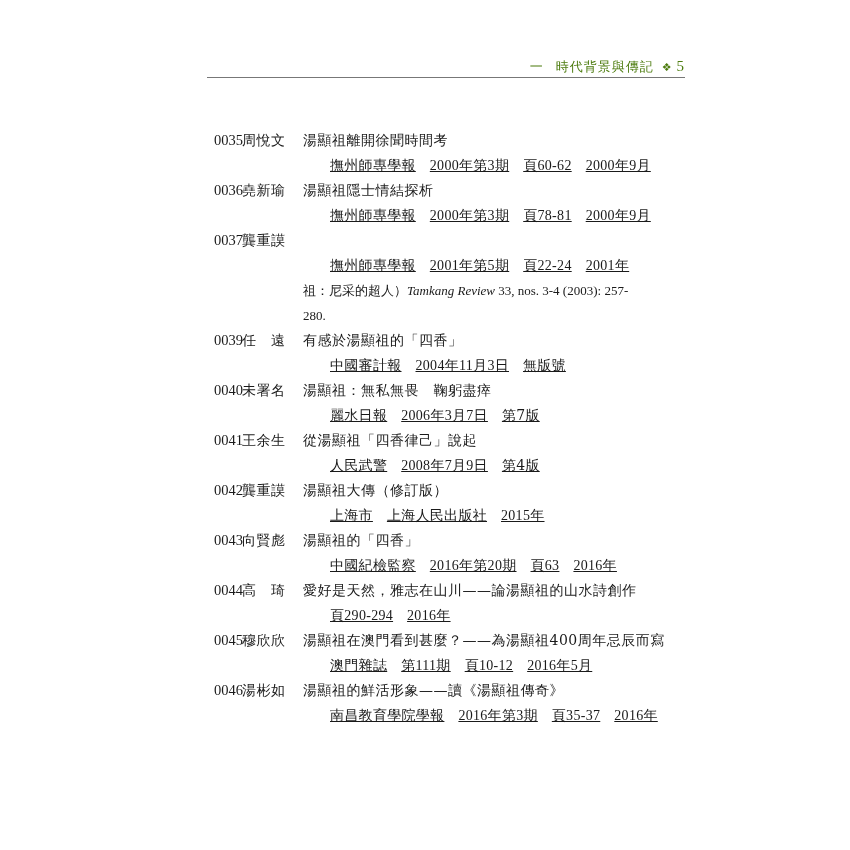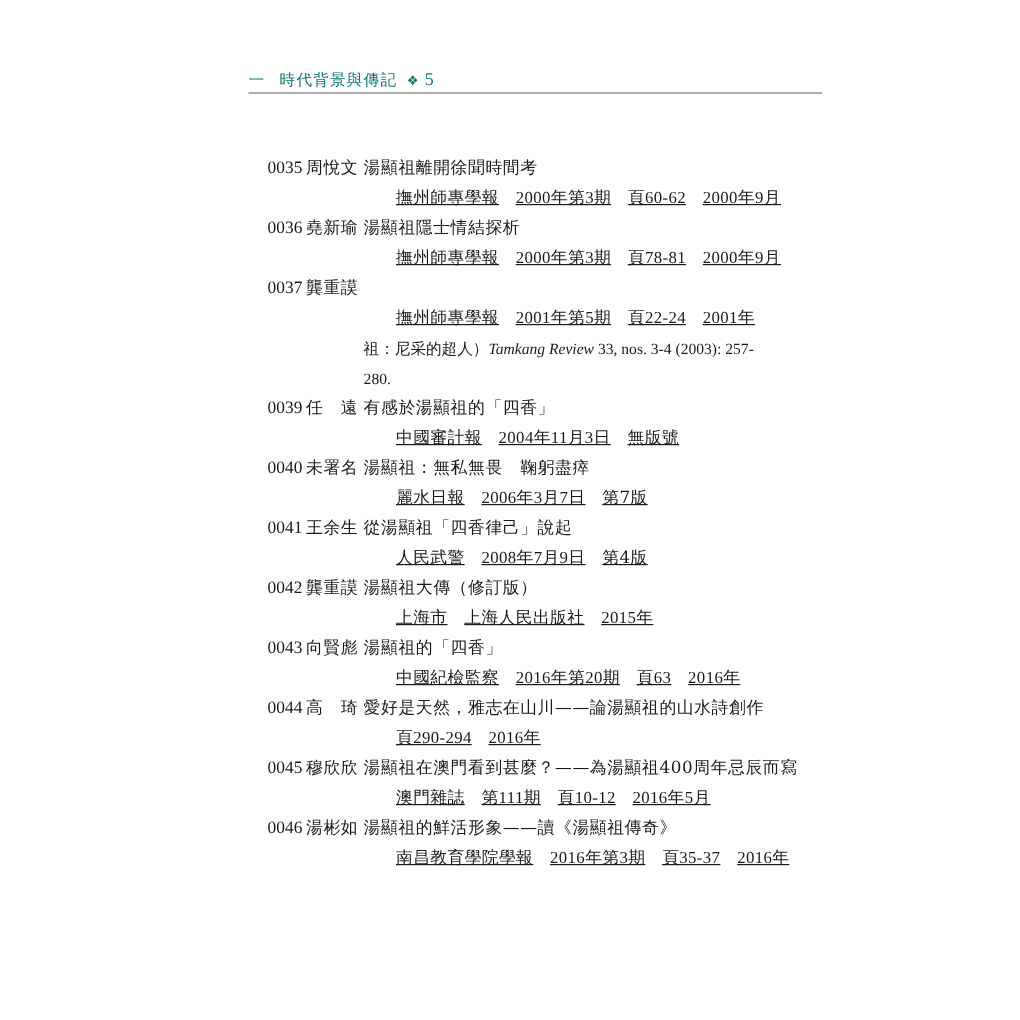--- a/index.html
+++ b/index.html
@@ -1,31 +1,31 @@
 <!DOCTYPE html>
 <html><head>
   <meta charset="utf-8">
   <style>
     html, body { margin: 0; padding: 0; background: #ffffff; }
     body { width: 850px; height: 850px; position: relative; overflow: hidden;
            font-family: "DejaVu Serif", "Liberation Serif", serif; color: #1a1a1a; }
     .page { position: absolute; left: 0; top: 0; width: 850px; height: 850px; }
     .running-head { position: absolute; left: 207px; width: 478px; top: 58px; height: 18px;
-                    font-size: 13px; letter-spacing: 1px; color: #0f766e; }
+                    text-align: right; font-size: 13px; letter-spacing: 1px; color: #4d7c0f; }
     .running-head .dash { margin-right: 12px; }
     .running-head .ornament { margin: 0 4px 0 8px; font-size: 11px; }
     .running-head .folio { font-family: "Liberation Serif", serif; font-size: 15px; }
     .rule { position: absolute; left: 207px; width: 478px; top: 77px; height: 0;
             border-top: 1.5px solid #777; }
     .entries { position: absolute; left: 207px; top: 128px; width: 480px; }
     .entry { position: relative; }
     .line { height: 25px; line-height: 25px; font-size: 14px; white-space: nowrap; }
     .line.first { position: relative; }
-    .num { position: absolute; left: 16px; font-family: "Liberation Serif", serif; font-size: 14.5px; }
-    .author { position: absolute; left: 48px; letter-spacing: 0.5px; }
+    .num { position: absolute; left: 7px; font-family: "Liberation Serif", serif; font-size: 14.5px; }
+    .author { position: absolute; left: 35px; letter-spacing: 0.5px; }
     .title { position: absolute; left: 96px; letter-spacing: 0.5px; }
     .pub { padding-left: 123px; letter-spacing: 0.3px; text-decoration: underline; }
     .pub span { margin-right: 14px; }
     .pub .num-text { font-family: "Liberation Serif", serif; }
     .eng { position: absolute; left: 0; font-family: "Liberation Serif", serif; font-size: 15px; }
     .eng-cont { padding-left: 96px; font-family: "Liberation Serif", serif; font-size: 13px; }
     .eng-cont i { font-style: italic; }
   </style>
 </head>
 <body>

